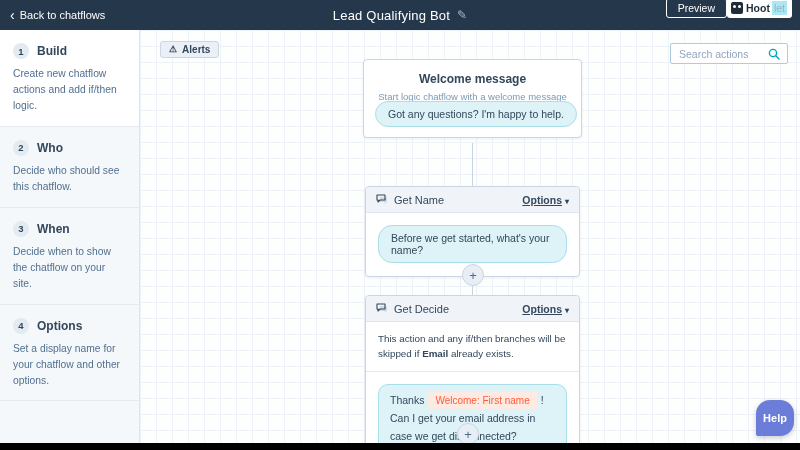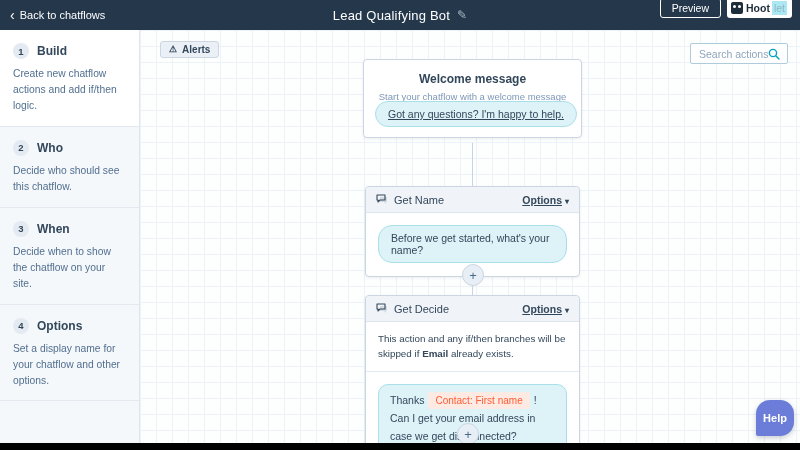--- a/index.html
+++ b/index.html
@@ -9,21 +9,21 @@
   
   .topbar { position:absolute; top:0; left:0; width:800px; height:30px;
     background:#24374b; display:flex; align-items:center; color:#fff; z-index:30; }
   .back-link { display:flex; align-items:center; gap:5px; margin-left:10px;
     font-size:11px; color:#fff; cursor:pointer; }
   .back-chevron { font-size:14px; line-height:1; color:#fff; }
   .topbar-title-wrap { position:absolute; left:0; right:0; top:0; height:30px;
     display:flex; align-items:center; justify-content:center; pointer-events:none; }
   .topbar-title { font-size:13px; color:#fff; letter-spacing:.2px; }
   .edit-pencil { font-size:12px; color:#a9b8c6; margin-left:7px; pointer-events:auto; cursor:pointer; }
-  .topbar-right { position:absolute; right:8px; top:0; height:15px; display:flex; align-items:center; gap:6px; }
+  .topbar-right { position:absolute; right:8px; top:0; height:15px; display:flex; align-items:center; }
   .preview-btn { border:1px solid #fff; border-radius:3px; background:transparent;
     color:#fff; font-size:10.5px; padding:3px 11px; cursor:pointer; font-family:inherit; }
   .hootlet { background:#fff; border-radius:3px; padding:2px 5px 2px 4px;
     display:flex; align-items:center; gap:3px; height:20px; cursor:pointer; }
   .owl-icon { width:12px; height:12px; background:#1d2d3a; border-radius:2px; position:relative; flex:0 0 auto; }
   .owl-icon i { position:absolute; top:3px; width:3px; height:3px; background:#fff; border-radius:50%; }
   .owl-icon i.l { left:2px; } .owl-icon i.r { right:2px; }
   .hoot-bold { font-size:10.5px; font-weight:bold; color:#1d2d3a; }
   .hoot-hl { font-size:10.5px; color:#8fb6c2; background:#ace8f4; padding:1px 2px; margin-left:-1px; }
 
@@ -49,38 +49,38 @@
 
   .connector { position:absolute; left:332px; top:113px; width:1px; height:300px;
     background:#c8d4e0; z-index:1; }
 
   .alerts-badge { position:absolute; left:20px; top:11px; background:#eaf0f6;
     border:1px solid #cbd6e2; border-radius:3px; padding:2px 8px; display:flex;
     align-items:center; gap:5px; font-size:10px; font-weight:bold; color:#33475b;
     cursor:pointer; z-index:5; }
   .warn-glyph { font-size:9px; color:#33475b; line-height:1; }
 
-  .search-box { position:absolute; right:12px; top:13px; width:98px; height:21px;
+  .search-box { position:absolute; right:12px; top:13px; width:118px; height:21px;
     background:#fff; border:1px solid #afccdd; border-radius:2px; display:flex;
     align-items:center; z-index:5; }
   .search-box input { border:none; outline:none; flex:1; min-width:0; font-size:10.5px;
     padding:0 0 0 8px; color:#33475b; background:transparent; font-family:inherit; }
   .search-box input::placeholder { color:#8fa5bd; }
   .search-glyph { flex:0 0 auto; margin-right:7px; display:flex; }
 
   
   .card { position:absolute; background:#fff; border:1px solid #cbd6e2;
     border-radius:4px; box-shadow:0 1px 3px rgba(45,62,80,.08); z-index:4; }
 
   .welcome-card { left:223px; top:29px; width:219px; height:79px; text-align:center; }
   .welcome-title { font-size:12px; font-weight:bold; color:#33475b; margin-top:12px; }
   .welcome-sub { font-size:9.5px; color:#7c98b6; margin-top:5px; }
   .bubble { display:inline-block; background:#ddf3f8; border:1px solid #a9dfe9;
     border-radius:14px; padding:6px 12px; font-size:10.5px; color:#33475b; }
-  .welcome-bubble { position:absolute; left:11px; top:41px; white-space:nowrap;text-decoration:underline; }
+  .welcome-bubble { position:absolute; left:11px; top:41px; white-space:nowrap; }
 
   .action-card { left:225px; top:156px; width:215px; }
   .card-header { height:26px; background:#f0f4f9; border-bottom:1px solid #dde5ee;
     border-radius:4px 4px 0 0; display:flex; align-items:center; padding:0 10px; gap:6px; }
   .card-title { font-size:11px; color:#33475b; flex:1; }
   .options-link { font-size:10.5px; font-weight:bold; color:#33475b;
     text-decoration:underline; cursor:pointer; }
   .options-caret { font-size:8px; color:#33475b; margin-left:3px; text-decoration:none; display:inline-block; }
   .card-body { padding:12px 12px 13px 12px; }
 
@@ -182,21 +182,21 @@
     <span class="search-glyph">
       <svg width="12" height="12" viewBox="0 0 12 12">
           <circle cx="5" cy="5" r="3.6" fill="none" stroke="#00a4bd" stroke-width="1.4"></circle>
           <line x1="8" y1="8" x2="11" y2="11" stroke="#00a4bd" stroke-width="1.4" stroke-linecap="round"></line>
         </svg>
     </span>
   </div>
 
   <section class="card welcome-card">
     <div class="welcome-title">Welcome message</div>
-    <div class="welcome-sub">Start your chatflow with a welcome message</div>
+    <div class="welcome-sub">Start logic chatflow with a welcome message</div>
     <div class="bubble welcome-bubble">Got any questions? I'm happy to help.</div>
   </section>
 
   <section class="card action-card">
     <div class="card-header">
       <span class="chat-icon">
         <svg width="12" height="11" viewBox="0 0 12 11">
             <path d="M1 1h8v5H4L2 8V6H1z" fill="none" stroke="#33475b" stroke-width="1.1" stroke-linejoin="round"></path>
             <path d="M4 3h7v5h-1v2l-2-2H4z" fill="#33475b" opacity=".15"></path>
           </svg>
@@ -217,21 +217,21 @@
         <svg width="12" height="11" viewBox="0 0 12 11">
             <path d="M1 1h8v5H4L2 8V6H1z" fill="none" stroke="#33475b" stroke-width="1.1" stroke-linejoin="round"></path>
             <path d="M4 3h7v5h-1v2l-2-2H4z" fill="#33475b" opacity=".15"></path>
           </svg>
       </span>
       <span class="card-title">Get Decide</span>
       <span class="options-link"><span>Options</span><span class="options-caret">▾</span></span>
     </div>
     <div class="note-row"><span>This action and any if/then branches will be skipped if </span><span class="note-bold">Email</span><span> already exists.</span></div>
     <div class="card-body">
-      <span class="email-bubble"><span>Thanks</span><span class="token-chip">Contact: First name</span><span>! Can I get your email address in case we get disconnected?</span></span>
+      <span class="email-bubble"><span>Thanks</span><span class="token-chip">Welcome: First name</span><span>! Can I get your email address in case we get disconnected?</span></span>
     </div>
   </section>
 
   <div class="plus-btn plus-bottom">+</div>
 
   <div class="help-btn">Help</div>
 </main>
 
 <div class="bottom-bar"></div>
 

